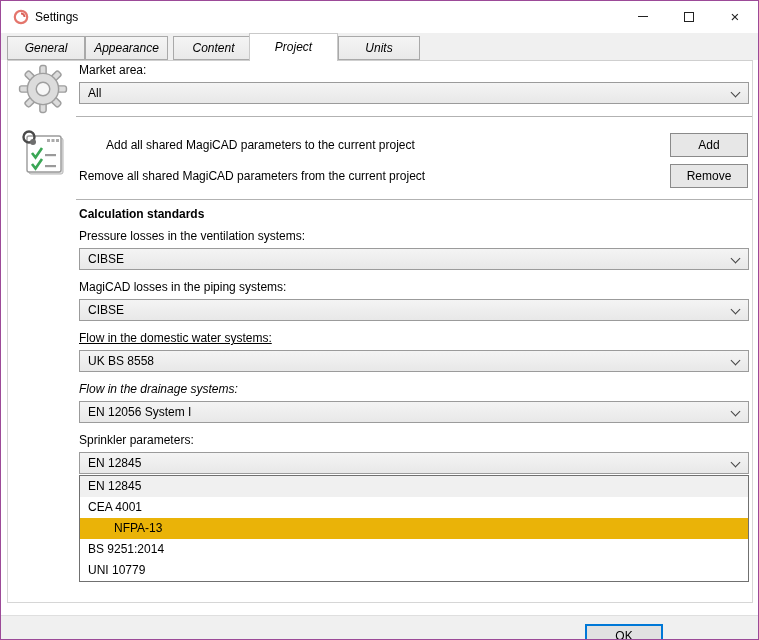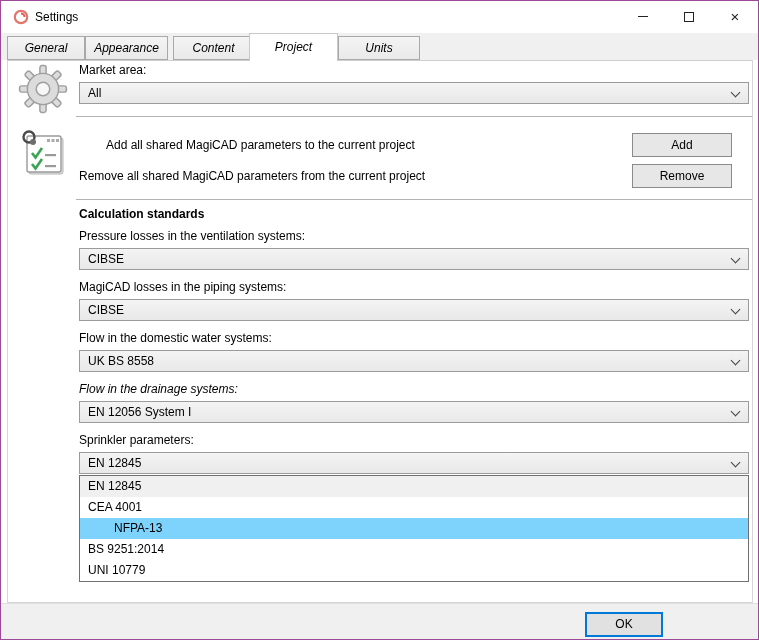--- a/index.html
+++ b/index.html
@@ -40,34 +40,34 @@
     position:absolute;left:71px;right:3px;height:22px;
     background:linear-gradient(#f4f4f4,#e8e8e8);border:1px solid #9b9b9b;
     line-height:20px;padding-left:8px;
   }
   .chevron{
     position:absolute;right:9px;top:6px;width:7px;height:7px;
     border-right:1px solid #444;border-bottom:1px solid #444;transform:rotate(45deg);
   }
   .side-icon{position:absolute;}
   .action-btn{
-    position:absolute;right:20px;width:100px;height:24px;
+    position:absolute;right:4px;width:78px;height:24px;
     background:#e7e7e7;border:1px solid #8a8a8a;text-align:center;line-height:22px;
   }
   
   .dd-list{
     position:absolute;left:71px;right:3px;top:414px;background:#fff;
     border:1px solid #707070;z-index:20;
   }
   .dd-item{height:21px;line-height:21px;padding-left:8px;}
   .dd-item[data-state="selected"]{background:#f0f0f0;}
-  .dd-item[data-state="highlighted"]{background:#7dd3fc;padding-left:34px;}
+  .dd-item[data-state="highlighted"]{background:#eab308;padding-left:34px;}
   
   .bottombar{
-    position:absolute;left:0;right:0;bottom:0;height:36px;background:#f0f0f0;
+    position:absolute;left:0;right:0;bottom:0;height:24px;background:#f0f0f0;
     border-top:1px solid #dfdfdf;
     padding-left:36px;
   }
   .dlg-btn{
     position:absolute;top:8px;width:78px;height:25px;background:#e1e1e1;
     border:1px solid #adadad;text-align:center;line-height:22px;
   }
   .dlg-btn.focused{border:2px solid #0078d7;line-height:20px;}
 </style>
 </head>
@@ -157,21 +157,21 @@
       <span>CIBSE</span>
       <span class="chevron"></span>
     </div>
 
     <div class="field-label" style="top:219px;">MagiCAD losses in the piping systems:</div>
     <div class="combo" style="top:238px;">
       <span>CIBSE</span>
       <span class="chevron"></span>
     </div>
 
-    <div class="field-label" style="top:270px;">Flow in the domestic water systems:</div>
+    <div class="field-label" style="top:270px;text-decoration:underline;">Flow in the domestic water systems:</div>
     <div class="combo" style="top:289px;">
       <span>UK BS 8558</span>
       <span class="chevron"></span>
     </div>
 
     <div class="field-label" style="top:321px;font-style:italic;">Flow in the drainage systems:</div>
     <div class="combo" style="top:340px;">
       <span>EN 12056 System I</span>
       <span class="chevron"></span>
     </div>

